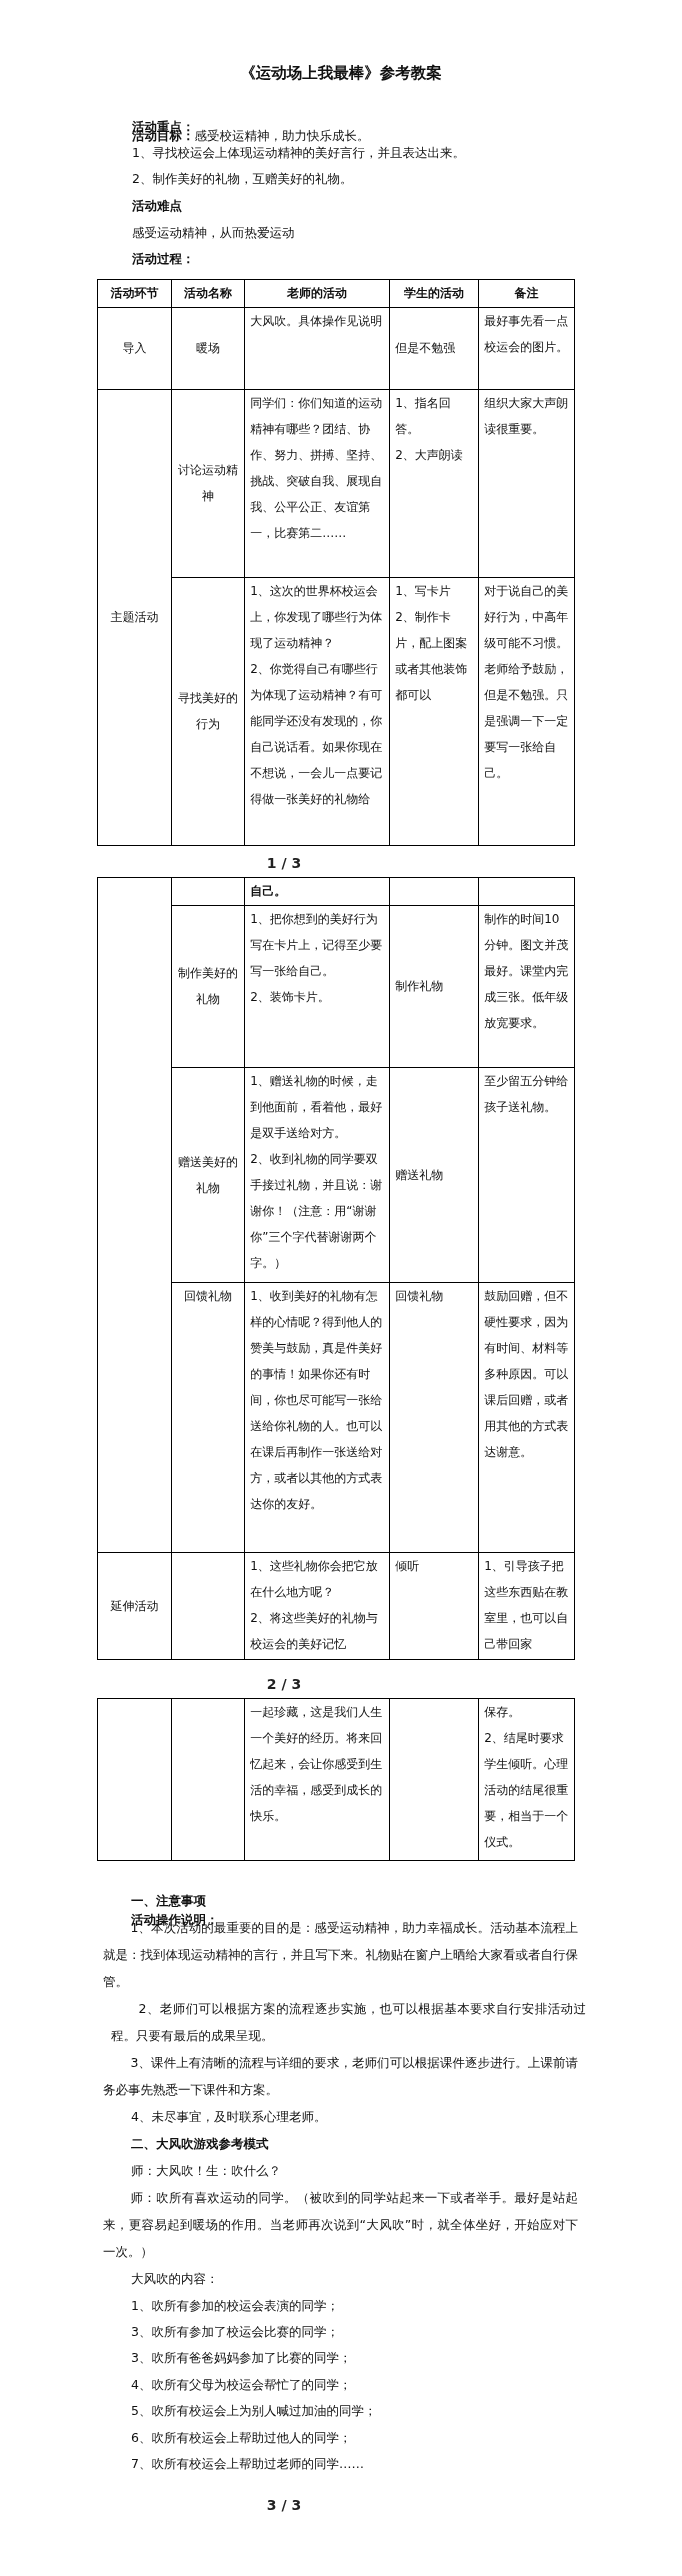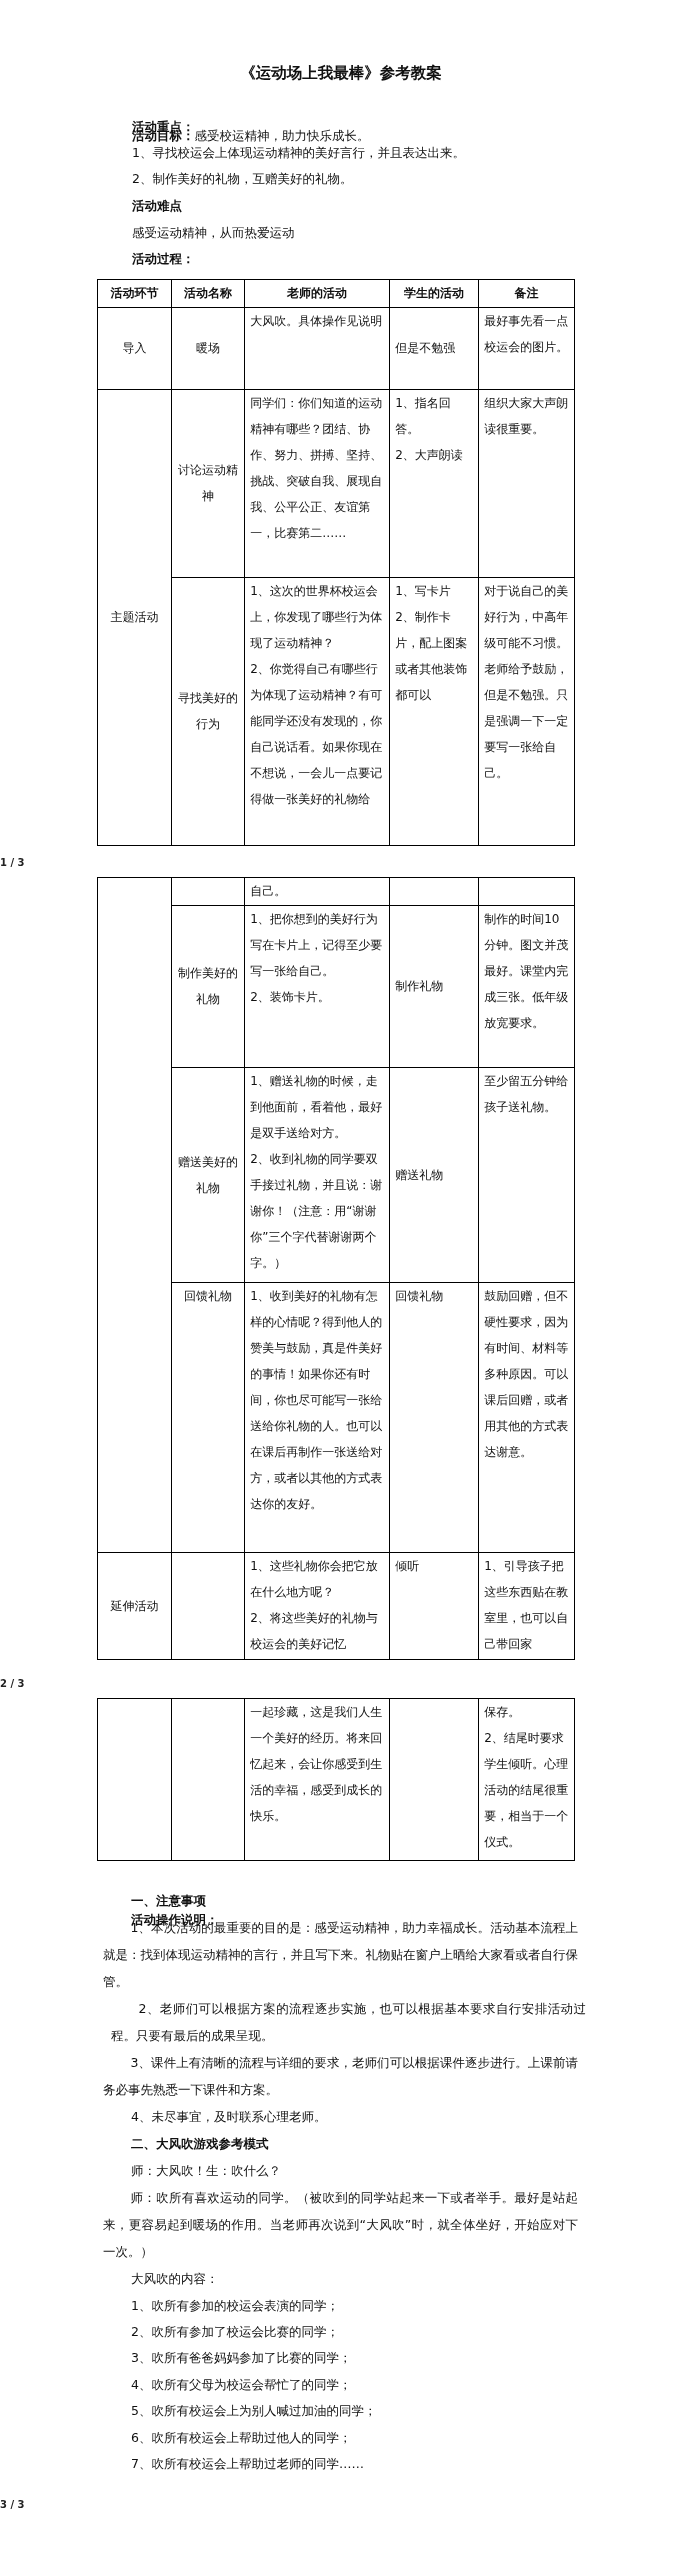--- a/index.html
+++ b/index.html
@@ -4,21 +4,21 @@
 <style>
   html, body { margin: 0; padding: 0; background: #ffffff; }
   body { width: 682px; height: 2576px; position: relative; overflow: hidden;
          font-family: "DejaVu Sans", "Liberation Sans", sans-serif; color: #111; }
   .abs { position: absolute; }
   .title { left: 0; width: 682px; top: 62px; text-align: center; font-family: "DejaVu Serif", "Liberation Serif", serif;
            font-weight: bold; font-size: 15.5px; line-height: 22.4px; letter-spacing: 0px; }
   .line { position: absolute; font-size: 12.5px; line-height: 17px; white-space: nowrap; }
   .bold { font-family: "DejaVu Serif", "Liberation Serif", serif; font-weight: bold; }
   .para { position: absolute; left: 103px; width: 475px; font-size: 12.5px; line-height: 27px; text-indent: 27.5px; text-align: justify; }
-  .pageno { position: absolute; left: 0; width: 568px; font-size: 10px; font-weight: bold; color: #222; line-height: 12px; font-family: "DejaVu Sans", sans-serif; }
+  .pageno { position: absolute; left: 0; width: 568px; text-align: center; font-size: 14px; font-weight: bold; color: #222; line-height: 12px; font-family: "DejaVu Sans", sans-serif; }
   table.doc { position: absolute; left: 97px; border-collapse: collapse; table-layout: fixed; width: 478px; }
   table.doc td { border: 1.3px solid #000; padding: 0 5.2px; font-size: 12px; line-height: 26px; vertical-align: top; word-break: break-all; overflow: hidden; }
   table.doc td.center { text-align: center; vertical-align: middle; }
   table.doc td.mid { vertical-align: middle; }
   table.doc td.hdr { text-align: center; vertical-align: middle; font-family: "DejaVu Serif", "Liberation Serif", serif; font-weight: bold; font-size: 12px; }
   .cell-text { white-space: pre-line; }
 </style>
 </head>
 <body>
 
@@ -80,21 +80,21 @@
 
 <table class="doc" style="top:877px;">
   <colgroup>
       <col style="width:74px">
       <col style="width:73px">
       <col style="width:145px">
       <col style="width:89px">
       <col style="width:96px">
     </colgroup>
   <tbody>
-      <tr style="height:27.5px;">
+      <tr style="height:27.5px;font-weight:bold;">
     <td rowspan="4"></td>
     <td></td>
     <td class="cell-text">自己。</td>
     <td></td>
     <td></td>
   </tr>
   <tr style="height:162px;">
     <td class="center">制作美好的礼物</td>
     <td class="cell-text">1、把你想到的美好行为写在卡片上，记得至少要写一张给自己。
 2、装饰卡片。</td>
@@ -151,21 +151,21 @@
 <div class="line bold" style="left:131px; top:1892px;">一、注意事项</div>
 <div class="para" style="top:1914px;">1、本次活动的最重要的目的是：感受运动精神，助力幸福成长。活动基本流程上就是：找到体现运动精神的言行，并且写下来。礼物贴在窗户上晒给大家看或者自行保管。</div>
 <div class="para" style="top:1995px;margin-left:8px;">2、老师们可以根据方案的流程逐步实施，也可以根据基本要求自行安排活动过程。只要有最后的成果呈现。</div>
 <div class="para" style="top:2049px;">3、课件上有清晰的流程与详细的要求，老师们可以根据课件逐步进行。上课前请务必事先熟悉一下课件和方案。</div>
 <div class="line" style="left:131px; top:2108px;">4、未尽事宜，及时联系心理老师。</div>
 <div class="line bold" style="left:131px; top:2135px;">二、大风吹游戏参考模式</div>
 <div class="line" style="left:131px; top:2162px;">师：大风吹！生：吹什么？</div>
 <div class="para" style="top:2184px;">师：吹所有喜欢运动的同学。（被吹到的同学站起来一下或者举手。最好是站起来，更容易起到暖场的作用。当老师再次说到“大风吹”时，就全体坐好，开始应对下一次。）</div>
 <div class="line" style="left:131px; top:2270px;">大风吹的内容：</div>
 <div class="line" style="left:131px; top:2297px;">1、吹所有参加的校运会表演的同学；</div>
-<div class="line" style="left:131px; top:2323px;">2、吹所有参加了校运会比赛的同学；</div>
+<div class="line" style="left:131px; top:2323px;">3、吹所有参加了校运会比赛的同学；</div>
 <div class="line" style="left:131px; top:2349px;">3、吹所有爸爸妈妈参加了比赛的同学；</div>
 <div class="line" style="left:131px; top:2376px;">4、吹所有父母为校运会帮忙了的同学；</div>
 <div class="line" style="left:131px; top:2402px;">5、吹所有校运会上为别人喊过加油的同学；</div>
 <div class="line" style="left:131px; top:2429px;">6、吹所有校运会上帮助过他人的同学；</div>
 <div class="line" style="left:131px; top:2455px;">7、吹所有校运会上帮助过老师的同学……</div>
 
 <div class="pageno" style="top:2499px;">3 / 3</div>
 
 
 </body></html>

